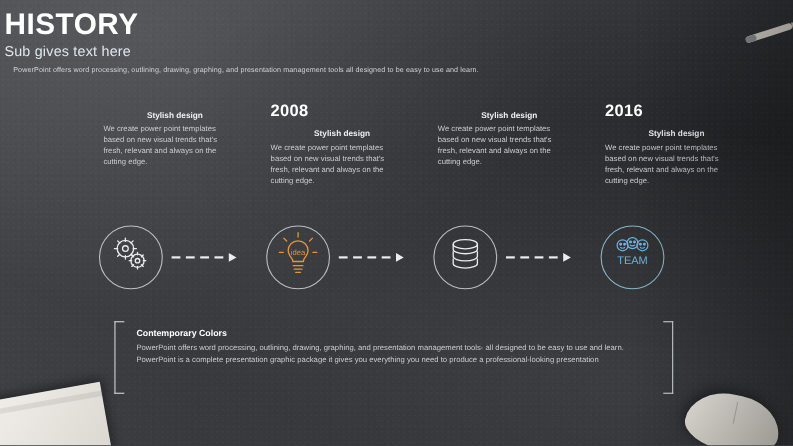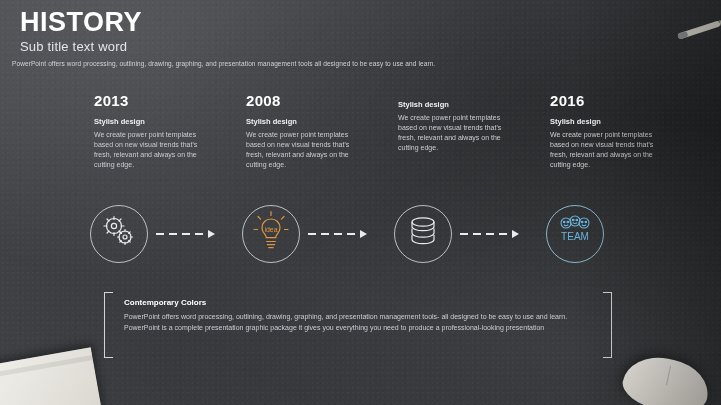--- a/index.html
+++ b/index.html
@@ -39,21 +39,21 @@
     content: "";
     position: absolute;
     left: -60px; bottom: -120px;
     width: 360px; height: 300px;
     background: linear-gradient(40deg, rgba(255,255,255,0.06), rgba(255,255,255,0) 65%);
     transform: rotate(-14deg);
     pointer-events: none;
   }
 
   
-  .header { position: absolute; left: 20px; top: 8px; }
+  .header { position: absolute; left: 4px; top: 8px; }
   .title {
     font-size: 27px;
     font-weight: bold;
     color: #ffffff;
     letter-spacing: .5px;
     line-height: 1.05;
   }
   .subtitle {
     font-size: 13px;
     color: #dfe7ee;
@@ -82,20 +82,21 @@
     font-weight: bold;
     color: #ffffff;
     margin-left: 22px;
     letter-spacing: .3px;
   }
   .col-head {
     font-size: 7.5px;
     font-weight: bold;
     color: #eef2f5;
     margin: 8px 0 4px 22px;
+    text-align: center;
   }
   .col-body {
     font-size: 7px;
     line-height: 1.45;
     color: #c9ced3;
     margin-left: 22px;
     width: 112px;
   }
 
   
@@ -223,28 +224,27 @@
     pointer-events: none;
   }
 </style>
 </head>
 <body>
 
 <div id="slide">
 
   <div class="header">
     <div class="title">HISTORY</div>
-    <div class="subtitle">Sub title text word</div>
+    <div class="subtitle">Sub gives text here</div>
   </div>
   <div class="intro">PowerPoint offers word processing, outlining, drawing, graphing, and presentation management tools all designed to be easy to use and learn.</div>
 
   <div class="timeline">
 
     <div class="col">
-      <div class="year">2013</div>
       <div class="col-head">Stylish design</div>
       <div class="col-body">We create power point templates based on new visual trends that's fresh, relevant and always on the cutting edge.</div>
     </div>
 
     <div class="col">
       <div class="year">2008</div>
       <div class="col-head">Stylish design</div>
       <div class="col-body">We create power point templates based on new visual trends that's fresh, relevant and always on the cutting edge.</div>
     </div>
 

